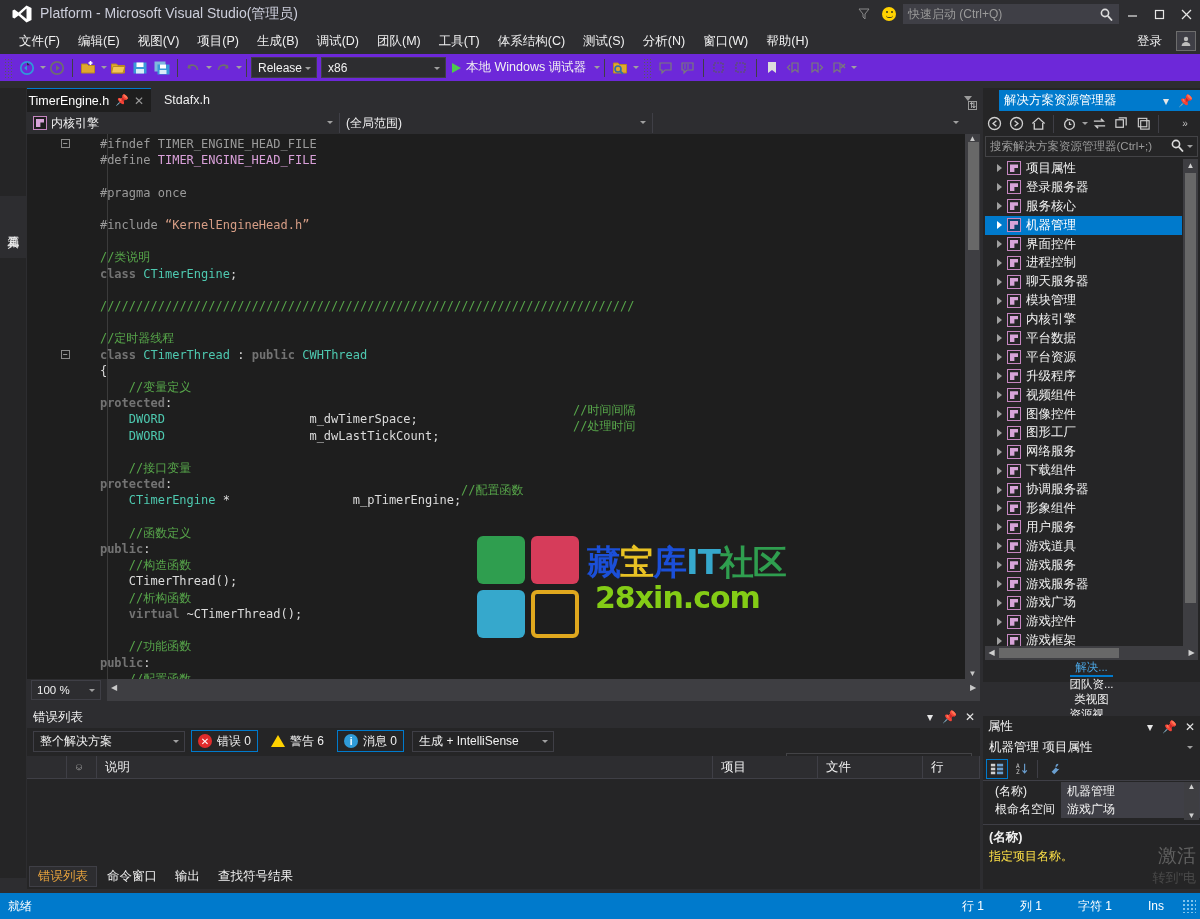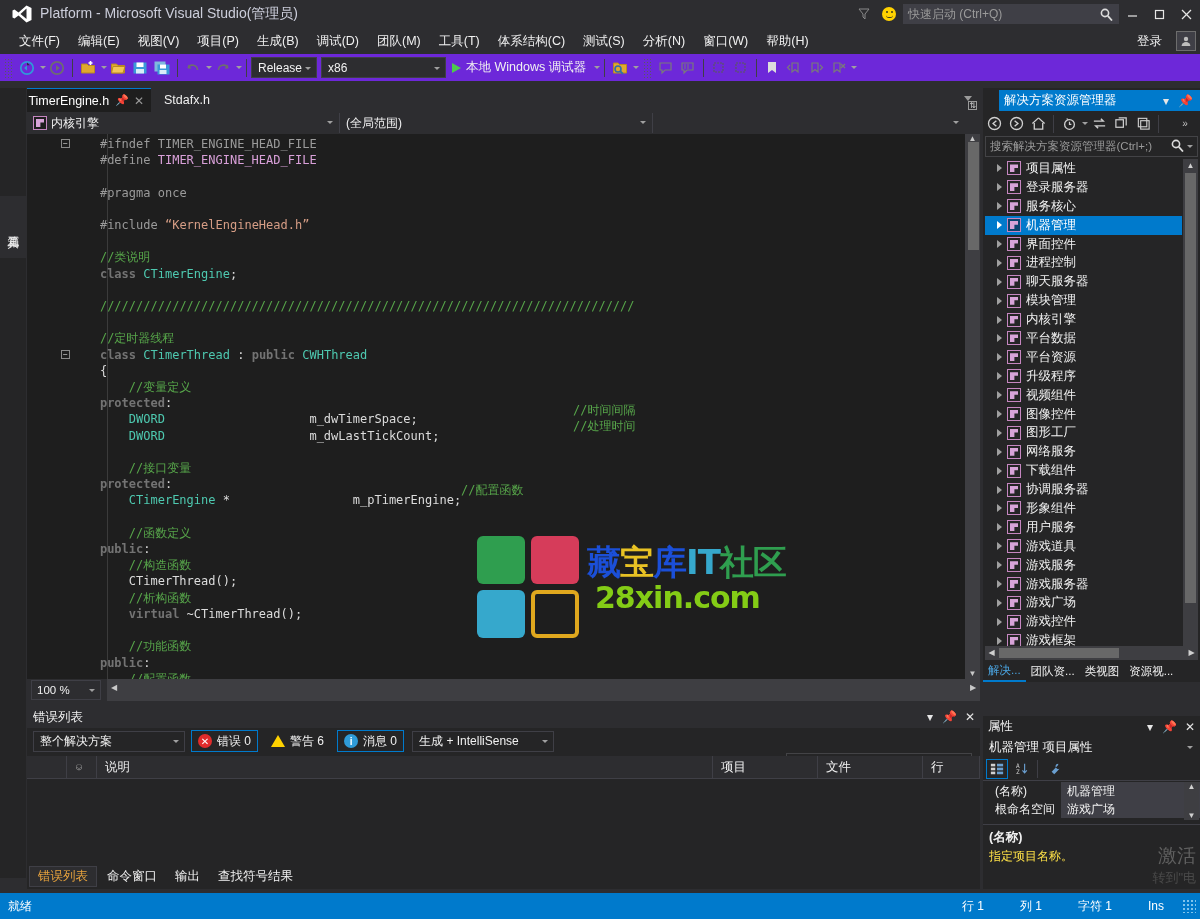--- a/index.html
+++ b/index.html
@@ -147,21 +147,21 @@
   .tarrow i { width:0;height:0;border-top:4px solid transparent;border-bottom:4px solid transparent;border-left:5px solid #a0a0a0; }
   .tnode.sel .tarrow i { border-left-color:#ffffff; }
   .ticon { width:14px; height:14px; margin:0 5px 0 2px; border:1px solid #c586c0; background:#252526; position:relative; flex:none; }
   .ticon:after{content:""; position:absolute; left:2px; top:2px; width:8px;height:8px; background:#d7a3d8; clip-path:polygon(0 0,100% 0,100% 45%,55% 45%,55% 100%,0 100%);}
   .tnode.sel .ticon { background:#0b436f; }
   .se-vscroll { position:absolute; right:2px; top:69px; width:15px; height:500px; background:#3e3e42; }
   .se-vthumb { position:absolute; left:2px; top:14px; width:11px; height:430px; background:#686868; }
   .se-arrow { position:absolute; left:1px; width:13px; height:13px; text-align:center; font-size:8px; color:#d0d0d0; line-height:13px; }
   .se-hscroll { position:absolute; left:2px; bottom:22px; width:213px; height:14px; background:#3e3e42; }
   .se-hthumb { position:absolute; left:14px; top:2px; width:120px; height:10px; background:#686868; }
-  .se-tabs { position:absolute; left:0; bottom:0; width:217px; height:22px; background:#252526; display:flex; align-items:center; }
+  .se-tabs { position:absolute; left:0; bottom:0; width:217px; height:22px; background:#252526; display:flex; align-items:center;flex-direction:column; }
   .setab { height:22px; display:flex; align-items:center; padding:0 5px; font-size:11.5px; color:#f1f1f1; }
   .setab.active { color:#4aa3df; border-bottom:2px solid #007acc; }
 
   
   .props { position:absolute; left:983px; top:716px; width:217px; height:173px; background:#252526; }
   .props-head { position:absolute; left:0; top:0; width:217px; height:21px; background:#252526; display:flex; align-items:center; }
   .props-head .t { margin-left:5px; font-size:12.5px; color:#f1f1f1; }
   .props-obj { position:absolute; left:0; top:21px; width:217px; height:21px; background:#252526; display:flex; align-items:center; position:relative; font-size:12.5px; }
   .props-obj .caret { position:absolute; right:7px; top:9px; }
   .props-tb { position:absolute; left:0; top:42px; width:217px; height:23px; background:#252526; display:flex; align-items:center; border-bottom:1px solid #3f3f46; }

